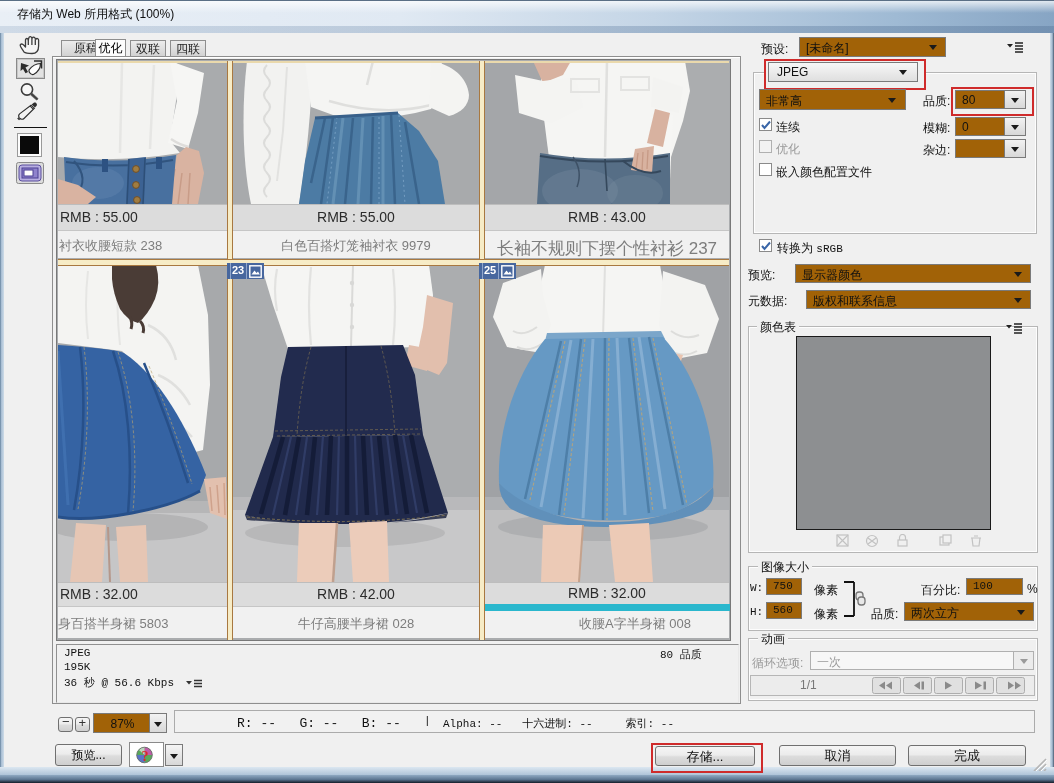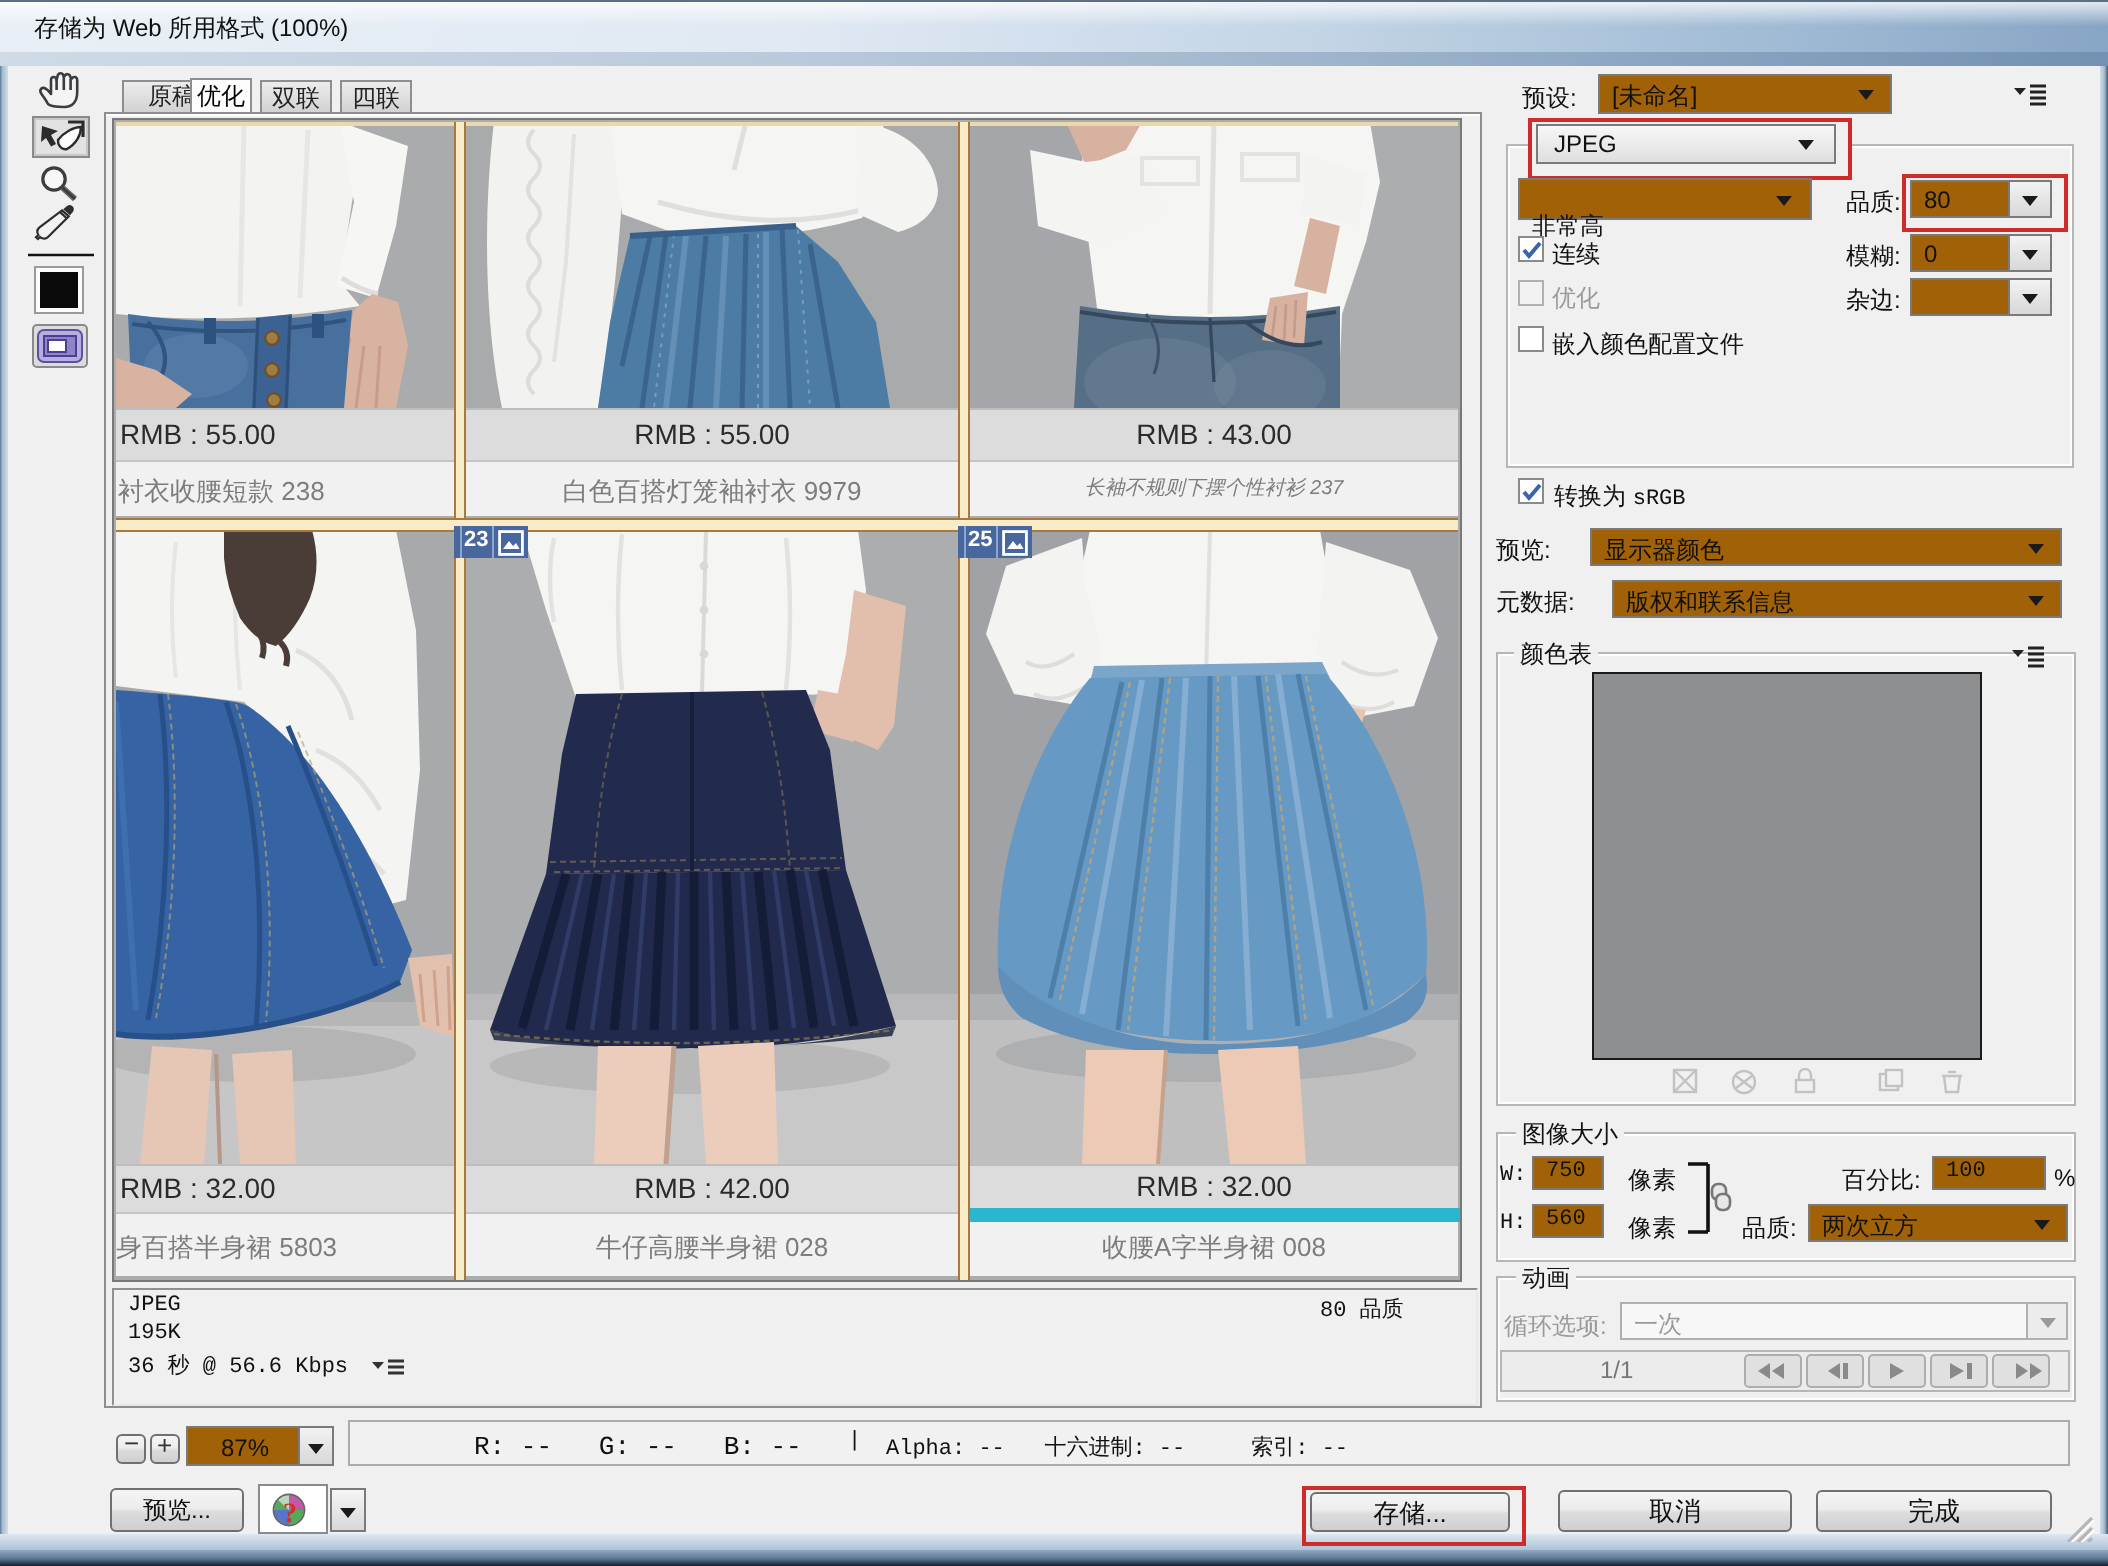--- a/index.html
+++ b/index.html
@@ -216,30 +216,30 @@
     <path d="M98 260 L94 317" stroke="#c5a28c" stroke-width="2" fill="none"></path>
   </svg>
 
   <div class="abs" style="left:58px;top:204px;width:671px;height:26px;background:#dcdcdc;border-top:1px solid #bdbdbd;box-sizing:border-box;"></div>
   <div class="abs" style="left:58px;top:230px;width:671px;height:28px;background:#f1f1f1;border-top:1px solid #c6c6c6;box-sizing:border-box;"></div>
   <div class="abs" style="left:60px;top:209px;font-size:14px;color:#2b2b2b;">RMB : 55.00</div>
   <div class="abs" style="left:233px;top:209px;width:246px;text-align:center;font-size:14px;color:#2b2b2b;">RMB : 55.00</div>
   <div class="abs" style="left:485px;top:209px;width:244px;text-align:center;font-size:14px;color:#2b2b2b;">RMB : 43.00</div>
   <div class="abs" style="left:59px;top:237px;font-size:13px;color:#7d7d7d;">衬衣收腰短款 238</div>
   <div class="abs" style="left:233px;top:237px;width:246px;text-align:center;font-size:13px;color:#7d7d7d;">白色百搭灯笼袖衬衣 9979</div>
-  <div class="abs" style="left:485px;top:237px;width:244px;text-align:center;font-size:10px;color:#7d7d7d;font-style:italic;">长袖不规则下摆个性衬衫 237</div>
+  <div class="abs" style="left:485px;top:237px;width:244px;text-align:center;font-size:17px;color:#7d7d7d;">长袖不规则下摆个性衬衫 237</div>
   <div class="abs" style="left:58px;top:582px;width:671px;height:24px;background:#dcdcdc;border-top:1px solid #bdbdbd;box-sizing:border-box;"></div>
   <div class="abs" style="left:58px;top:606px;width:671px;height:32px;background:#f1f1f1;border-top:1px solid #c6c6c6;box-sizing:border-box;"></div>
   <div class="abs" style="left:482px;top:604px;width:248px;height:7px;background:#2ab7cd;"></div>
   <div class="abs" style="left:60px;top:586px;font-size:14px;color:#2b2b2b;">RMB : 32.00</div>
   <div class="abs" style="left:233px;top:586px;width:246px;text-align:center;font-size:14px;color:#2b2b2b;">RMB : 42.00</div>
   <div class="abs" style="left:485px;top:585px;width:244px;text-align:center;font-size:14px;color:#2b2b2b;">RMB : 32.00</div>
   <div class="abs" style="left:58px;top:615px;font-size:13px;color:#7d7d7d;">身百搭半身裙 5803</div>
   <div class="abs" style="left:233px;top:615px;width:246px;text-align:center;font-size:13px;color:#7d7d7d;">牛仔高腰半身裙 028</div>
-  <div class="abs" style="left:485px;top:615px;width:244px;text-align:center;font-size:13px;color:#7d7d7d;">收腰A字半身裙 008</div>
+  <div class="abs" style="left:485px;top:615px;width:244px;text-align:center;font-size:13px;color:#7d7d7d;padding-left:28px;">收腰A字半身裙 008</div>
 
   <div class="abs" style="left:58px;top:61px;width:671px;height:2px;background:#ead9ac;"></div>
   <div class="abs" style="left:227px;top:61px;width:6px;height:579px;background:#f7ecc6;border-left:1px solid #a87840;border-right:1px solid #a87840;box-sizing:border-box;"></div>
   <div class="abs" style="left:479px;top:61px;width:6px;height:579px;background:#f7ecc6;border-left:1px solid #a87840;border-right:1px solid #a87840;box-sizing:border-box;"></div>
   <div class="abs" style="left:58px;top:259px;width:671px;height:7px;background:#f7ecc6;border-top:1px solid #a87840;border-bottom:1px solid #a87840;box-sizing:border-box;"></div>
 
   <div class="abs" style="left:227px;top:263px;width:37px;height:16px;background:#47679e;">
     <div class="abs" style="left:3px;top:0;width:1px;height:16px;background:#8fa6cc;"></div>
     <div class="abs" style="left:5px;top:1px;font-size:11px;color:#fff;font-weight:bold;">23</div>
     <div class="abs" style="left:19px;top:0;width:1px;height:16px;background:#8fa6cc;"></div>
@@ -277,21 +277,21 @@
       <path d="M0 2 L6 2 L3 5.5 Z" fill="#222"></path>
       <path d="M8 1 H16 M8 4 H16 M8 7 H16 M8 10 H16" stroke="#222" stroke-width="1.5"></path>
     </svg>
   <div class="abs grp" style="left:753px;top:72px;width:282px;height:160px;"></div>
   <div class="abs redbox" style="left:764px;top:59px;width:158px;height:27px;background:#f0f0f0;"></div>
   <div class="abs" style="left:768px;top:62px;width:150px;height:20px;background:linear-gradient(#f7f7f7,#dfdfdf);border:1px solid #7a7a7a;box-sizing:border-box;font-size:12px;color:#111;">
       <span style="position:absolute;left:8px;top:2px;">JPEG</span>
       <span class="arr" style="right:10px;top:7px;"></span>
     </div>
   <div class="abs combo" style="left:759px;top:89px;width:147px;height:21px;">
-      <span class="cv" style="top:3px;margin-top:12px;">非常高</span>
+      <span class="cv" style="top:3px;">非常高</span>
       <span class="arr" style="right:9px;top:8px;"></span>
     </div>
   <div class="abs t12" style="left:923px;top:93px;">品质:</div>
   <div class="abs redbox" style="left:951px;top:87px;width:79px;height:25px;"></div>
   <div class="abs combo" style="left:955px;top:90px;width:50px;height:19px;">
       <span class="cv">80</span>
     </div>
   <div class="abs spbtn" style="left:1004px;top:90px;width:22px;height:19px;">
       <span class="arr" style="left:6px;top:7px;"></span>
     </div>

